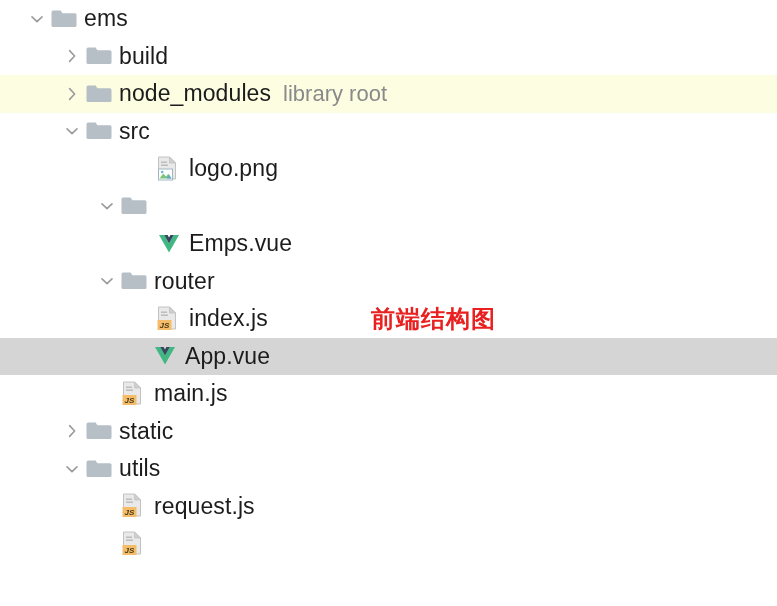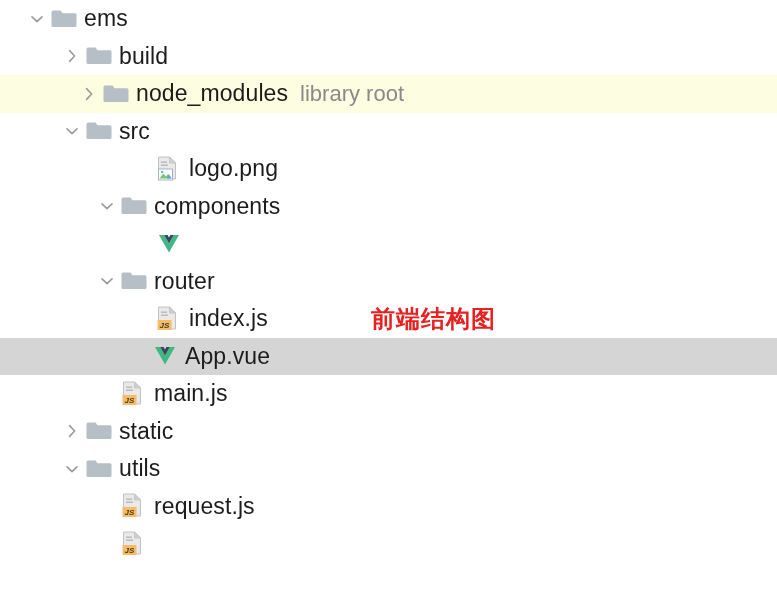--- a/index.html
+++ b/index.html
@@ -22,21 +22,21 @@
   }
 
   .row {
     position: relative;
     height: 37.5px;
     display: flex;
     align-items: center;
     white-space: nowrap;
     box-sizing: border-box;
   }
-  .row.hl-yellow { background: #fdfde2; padding-left: 17px; }
+  .row.hl-yellow { background: #fdfde2; }
   .row.hl-gray   { background: #d5d5d5; padding-left: 31px; }
 
   
   .indent { display: inline-block; flex: 0 0 auto; }
 
   
   .twisty {
     flex: 0 0 auto;
     width: 26px;
     height: 26px;
@@ -171,35 +171,35 @@
       <span class="twisty">
         <svg width="18" height="18" viewBox="0 0 18 18">
           <path d="M4 6.8 L9 11.6 L14 6.8" fill="none" stroke="#9b9b9b" stroke-width="1.6" stroke-linecap="round" stroke-linejoin="round"></path>
         </svg>
       </span>
       <span class="icon">
         <svg width="26" height="20" viewBox="0 0 26 20">
           <path d="M0.5 3.2 A1.6 1.6 0 0 1 2.1 1.6 H9.6 L11.4 4.2 H23.9 A1.6 1.6 0 0 1 25.5 5.8 V16.4 A1.6 1.6 0 0 1 23.9 18 H2.1 A1.6 1.6 0 0 1 0.5 16.4 Z" fill="#b6bec6"></path>
         </svg>
       </span>
-      <span class="label">components</span>
     </div>
     <div class="row">
       <span class="indent" style="width: 129px;"></span>
       <span class="twisty empty">
         <svg width="18" height="18" viewBox="0 0 18 18">
           <path d="M6.6 3.6 L11.6 9 L6.6 14.4" fill="none" stroke="#9b9b9b" stroke-width="1.6" stroke-linecap="round" stroke-linejoin="round"></path>
         </svg>
       </span>
       <span class="icon">
         <svg width="24" height="22" viewBox="0 0 24 22">
           <path d="M2 2 H7.2 L12 10.6 L16.8 2 H22 L12 19.6 Z" fill="#41b883"></path>
           <path d="M7.2 2 H10.6 L12 4.6 L13.4 2 H16.8 L12 10.6 Z" fill="#35495e"></path>
         </svg>
       </span>
+      <span class="label">Emps.vue</span>
     </div>
     <div class="row">
       <span class="indent" style="width: 94px;"></span>
       <span class="twisty">
         <svg width="18" height="18" viewBox="0 0 18 18">
           <path d="M4 6.8 L9 11.6 L14 6.8" fill="none" stroke="#9b9b9b" stroke-width="1.6" stroke-linecap="round" stroke-linejoin="round"></path>
         </svg>
       </span>
       <span class="icon">
         <svg width="26" height="20" viewBox="0 0 26 20">

